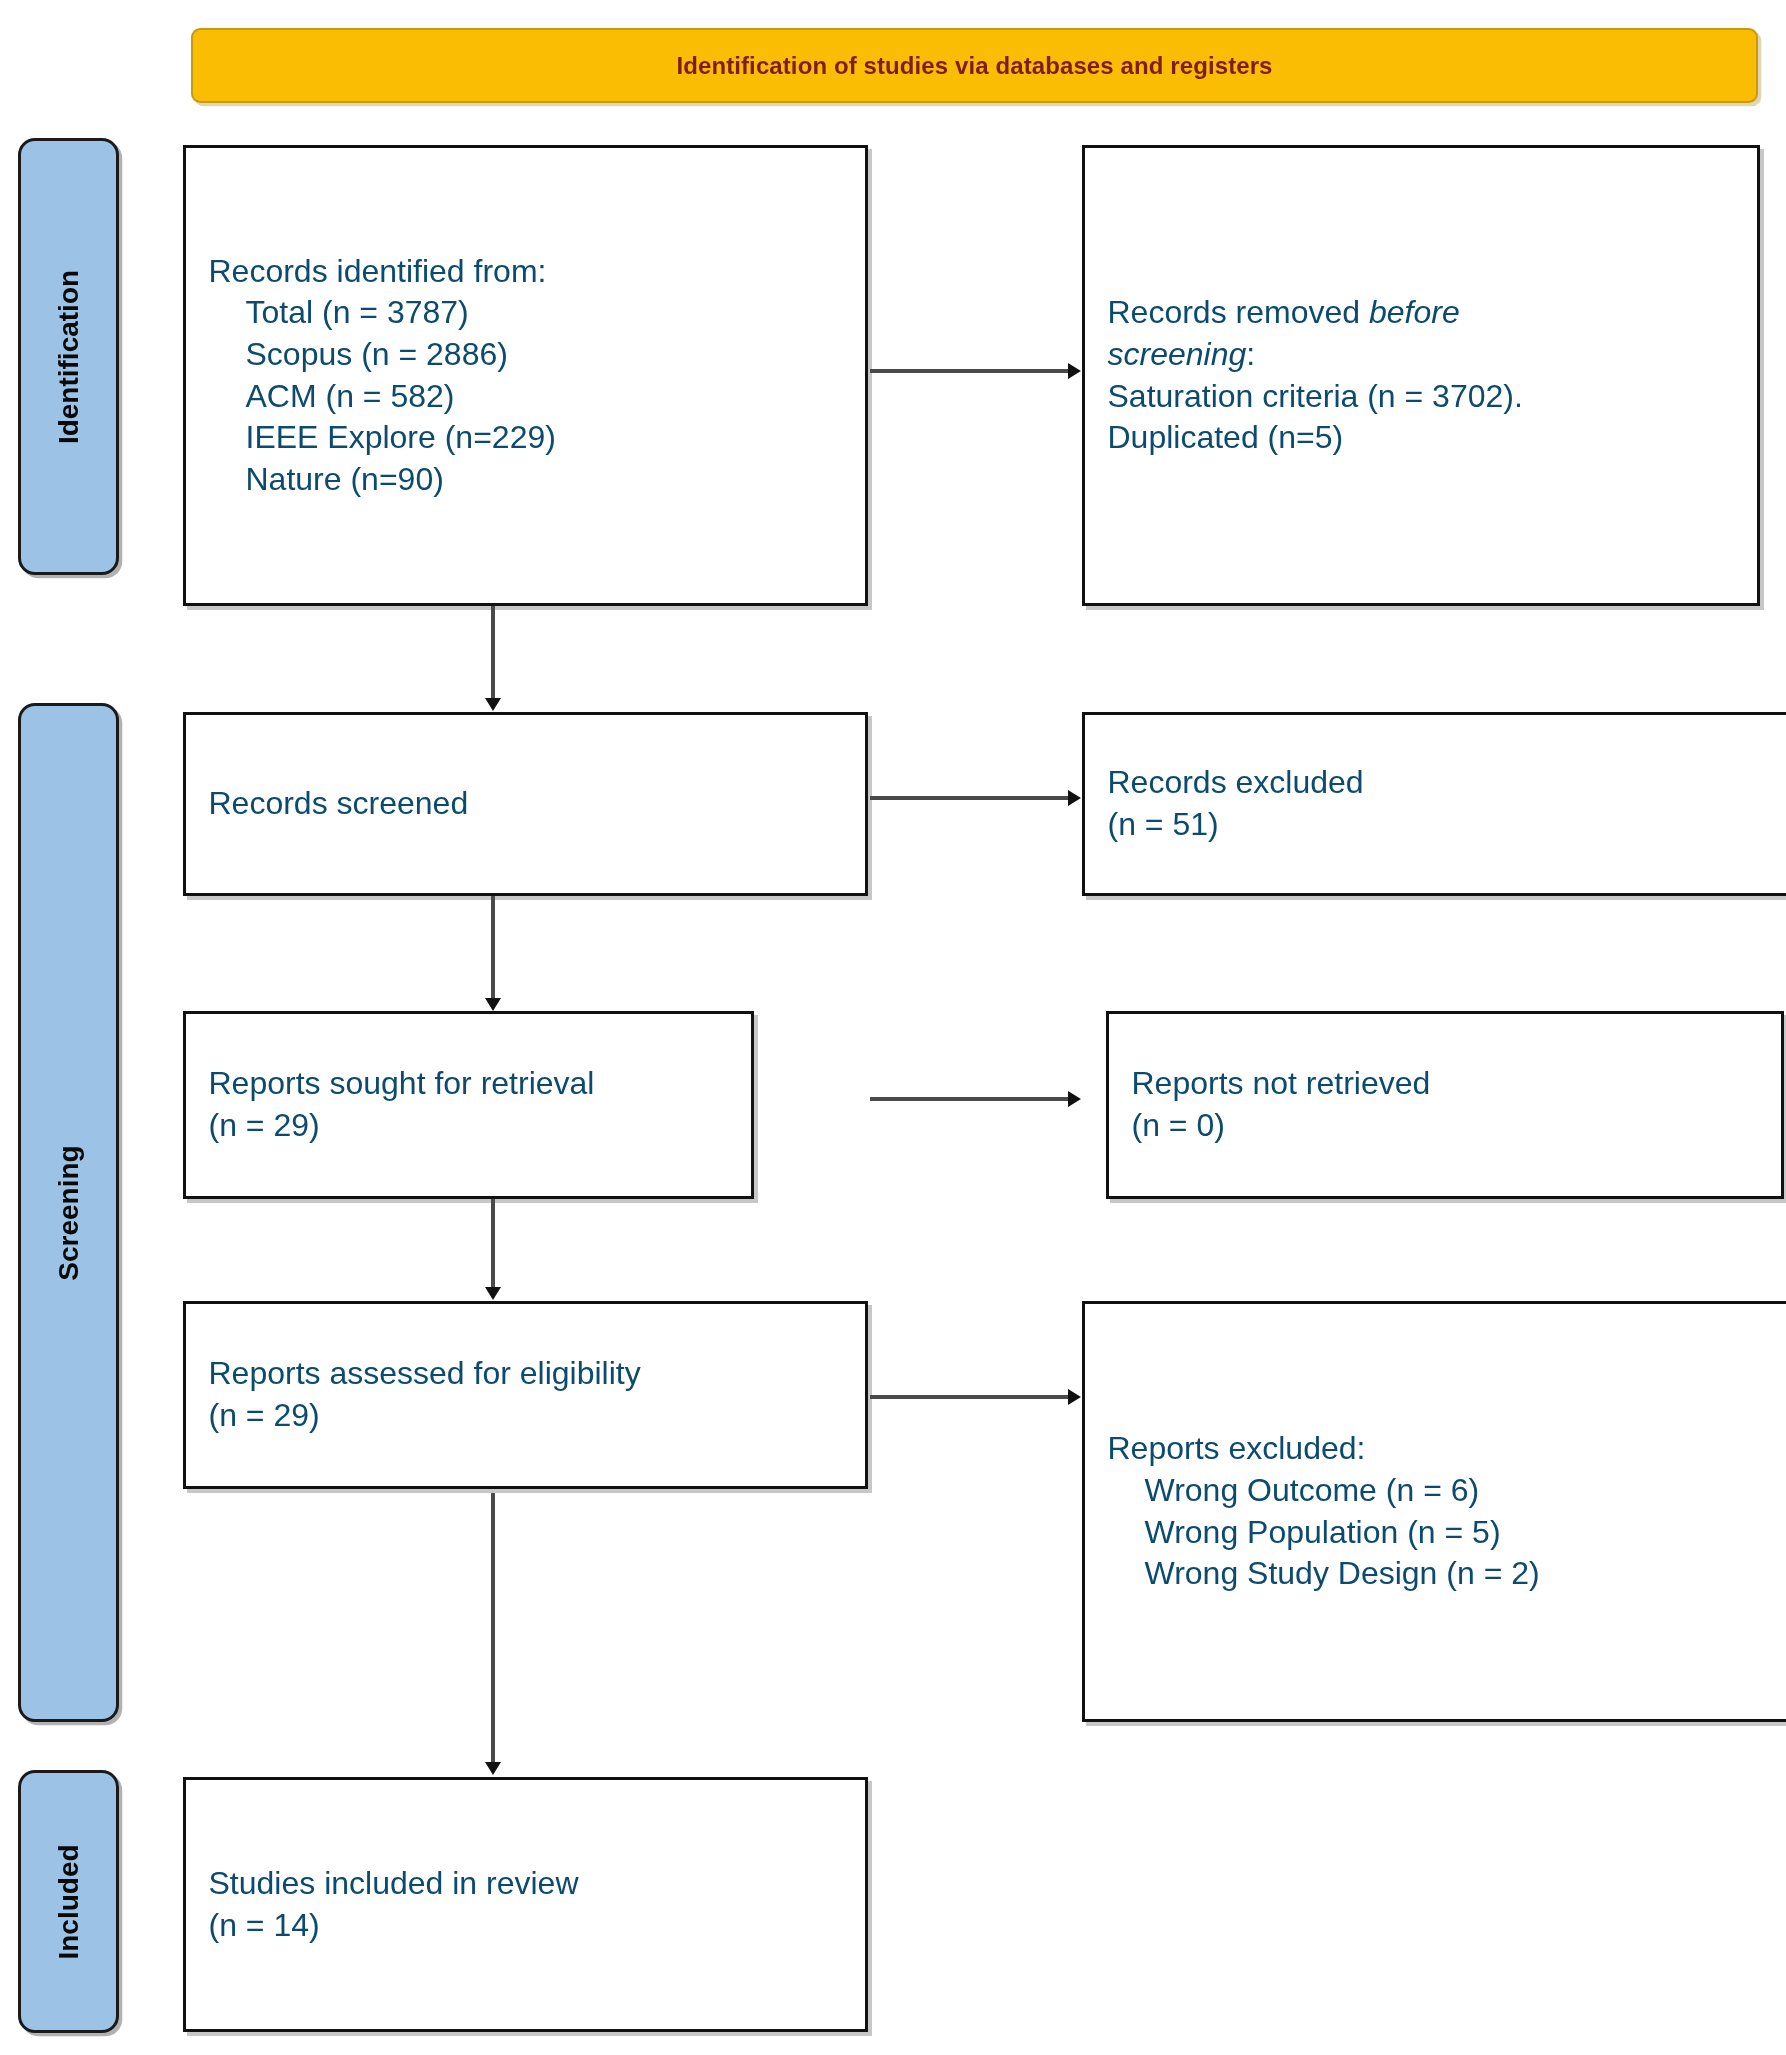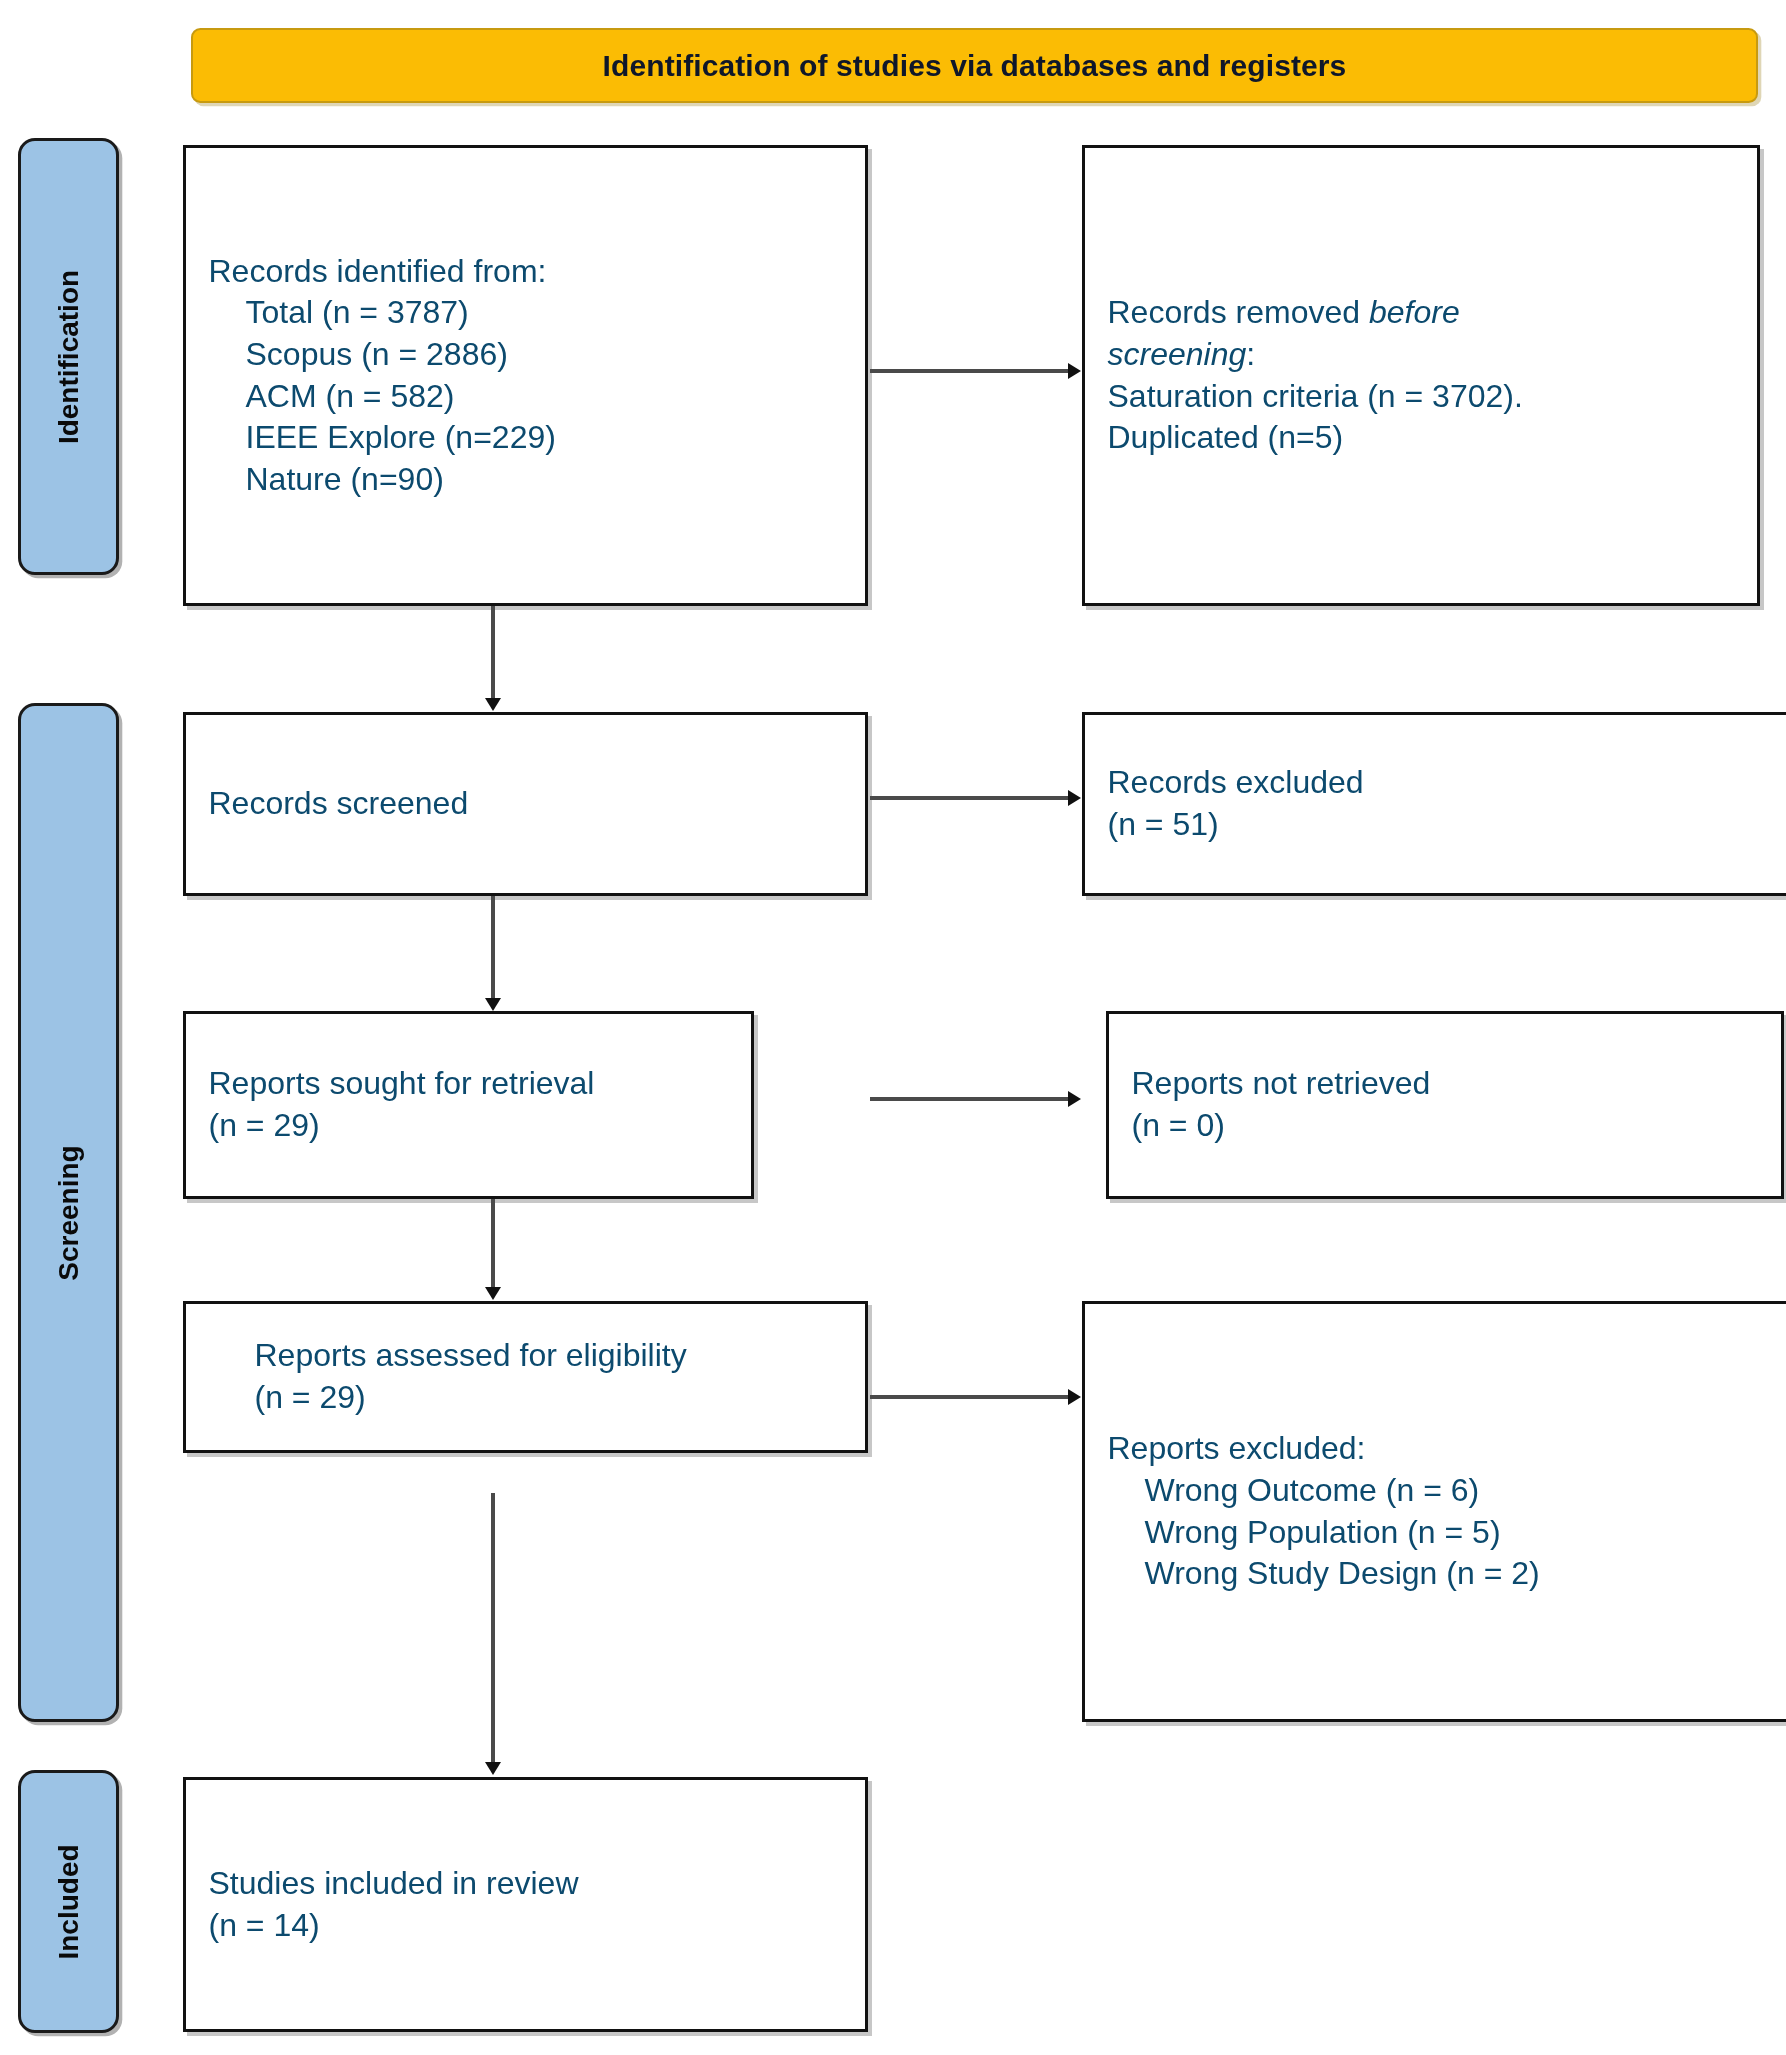--- a/index.html
+++ b/index.html
@@ -28,23 +28,23 @@
     background: #FBBC04;
     border: 2px solid #C79A10;
     border-radius: 9.3px;
     box-sizing: border-box;
     display: flex;
     align-items: center;
     justify-content: center;
     box-shadow: 3.3px 3.3px 0 rgba(150,120,10,0.30);
   }
   .title-banner span {
-    font-size: 30px;
+    font-size: 24px;
     font-weight: bold;
-    color: #0f172a;
+    color: #7f1d1d;
     letter-spacing: 0.1px;
     line-height: 1;
     text-align: right;
   }
 
   
   .phase {
     position: absolute;
     background: #9CC3E5;
     border: 3.3px solid #1a1a1a;
@@ -86,21 +86,21 @@
     width: 100%;
   }
   .box-text .line { white-space: pre; display: block; }
   .box-text .indent { padding-left: 37px; }
   .box-text em { font-style: italic; }
 
   
   #box-identified   { left: 183px; top: 145px;  width: 685px; height: 461px; }
   #box-screened     { left: 183px; top: 712px; width: 685px; height: 184px; }
   #box-sought       { left: 183px; top: 1011px; width: 571px; height: 188px; }
-  #box-assessed     { left: 183px; top: 1301px; width: 685px; height: 152px; padding-left: 46px; }
+  #box-assessed     { left: 183px; top: 1301px; width: 685px; height: 188px; }
   #box-included     { left: 183px; top: 1777px; width: 685px; height: 255px; }
 
   
   #box-removed      { left: 1082px; top: 145px;  width: 678px; height: 461px; }
   #box-excluded-rec { left: 1082px; top: 712px; width: 782px; height: 184px; }
   #box-not-retr     { left: 1082px; top: 1011px; width: 678px; height: 188px; margin-left: 24px; }
   #box-excluded-rep { left: 1082px; top: 1301px; width: 750px; height: 421px; }
 
   
   .arrow-v {

